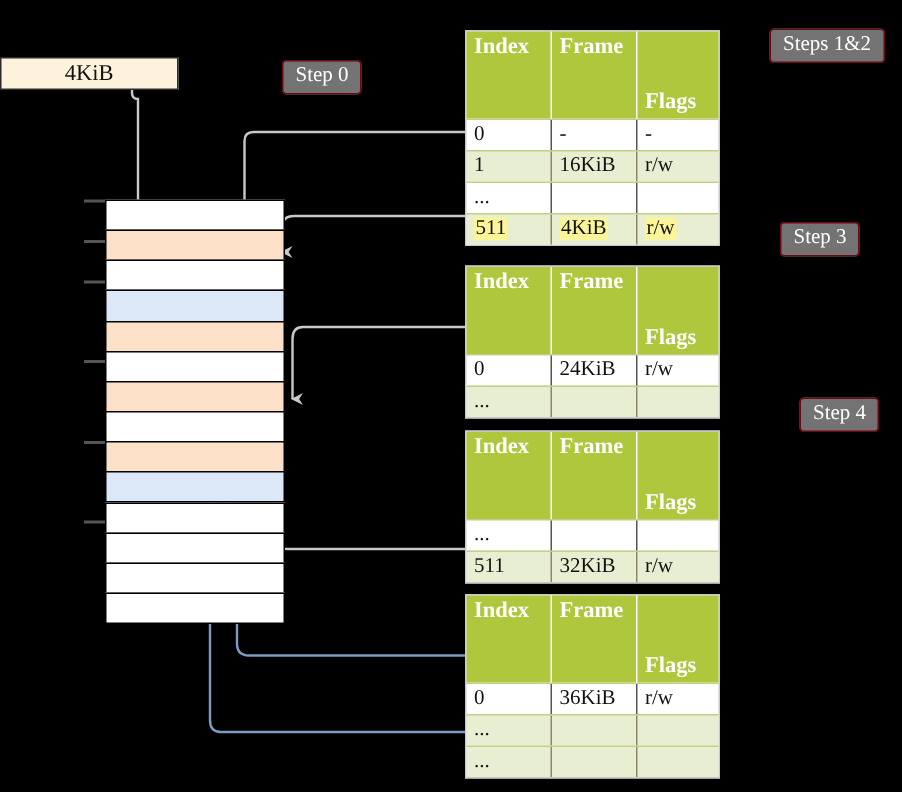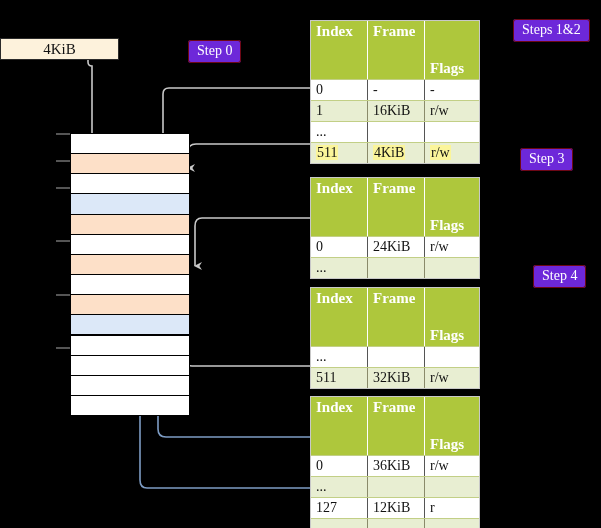--- a/index.html
+++ b/index.html
@@ -6,21 +6,21 @@
   body{width:601px;height:528px;position:relative;overflow:hidden;
        font-family:"Liberation Serif","DejaVu Serif",serif;}
 
   
   .srcbox{position:absolute;left:0;top:38px;width:119px;height:22px;
           background:#fdf2dc;border:1px solid #2b2b2b;box-sizing:border-box;
           display:flex;align-items:center;justify-content:center;
           font-size:15px;color:#111;}
 
   
-  .badge{position:absolute;background:#6d28d9;color:#fff;font-size:14px;
+  .badge{position:absolute;background:#737373;color:#fff;font-size:14px;
          padding:3px 9px 4px 9px;border-radius:3px;white-space:nowrap;
          box-shadow:0 0 0 1px #6d0715 inset;}
 
   
   .memcol{position:absolute;left:70px;top:133px;width:120px;height:282px;}
   .memrow{position:absolute;left:0;width:120px;box-sizing:border-box;
           border:1px solid #000;background:#fff;}
   .memrow.peach{background:#fde0c8;}
   .memrow.blue{background:#dce8f8;}
   .tick{position:absolute;height:0;border-top:2px solid #555;width:14px;left:56px;}
@@ -197,24 +197,19 @@
       <div class="drow">
         <div class="c-index">0</div>
         <div class="c-frame">36KiB</div>
         <div class="c-flags">r/w</div>
       </div>
       <div class="drow alt">
         <div class="c-index">...</div>
         <div class="c-frame"></div>
         <div class="c-flags"></div>
       </div>
-      <div class="drow">
-        <div class="c-index">127</div>
-        <div class="c-frame">12KiB</div>
-        <div class="c-flags">r</div>
-      </div>
       <div class="drow alt">
         <div class="c-index">...</div>
         <div class="c-frame"></div>
         <div class="c-flags"></div>
       </div>
     </div>
   </div>
 
 </body></html>

